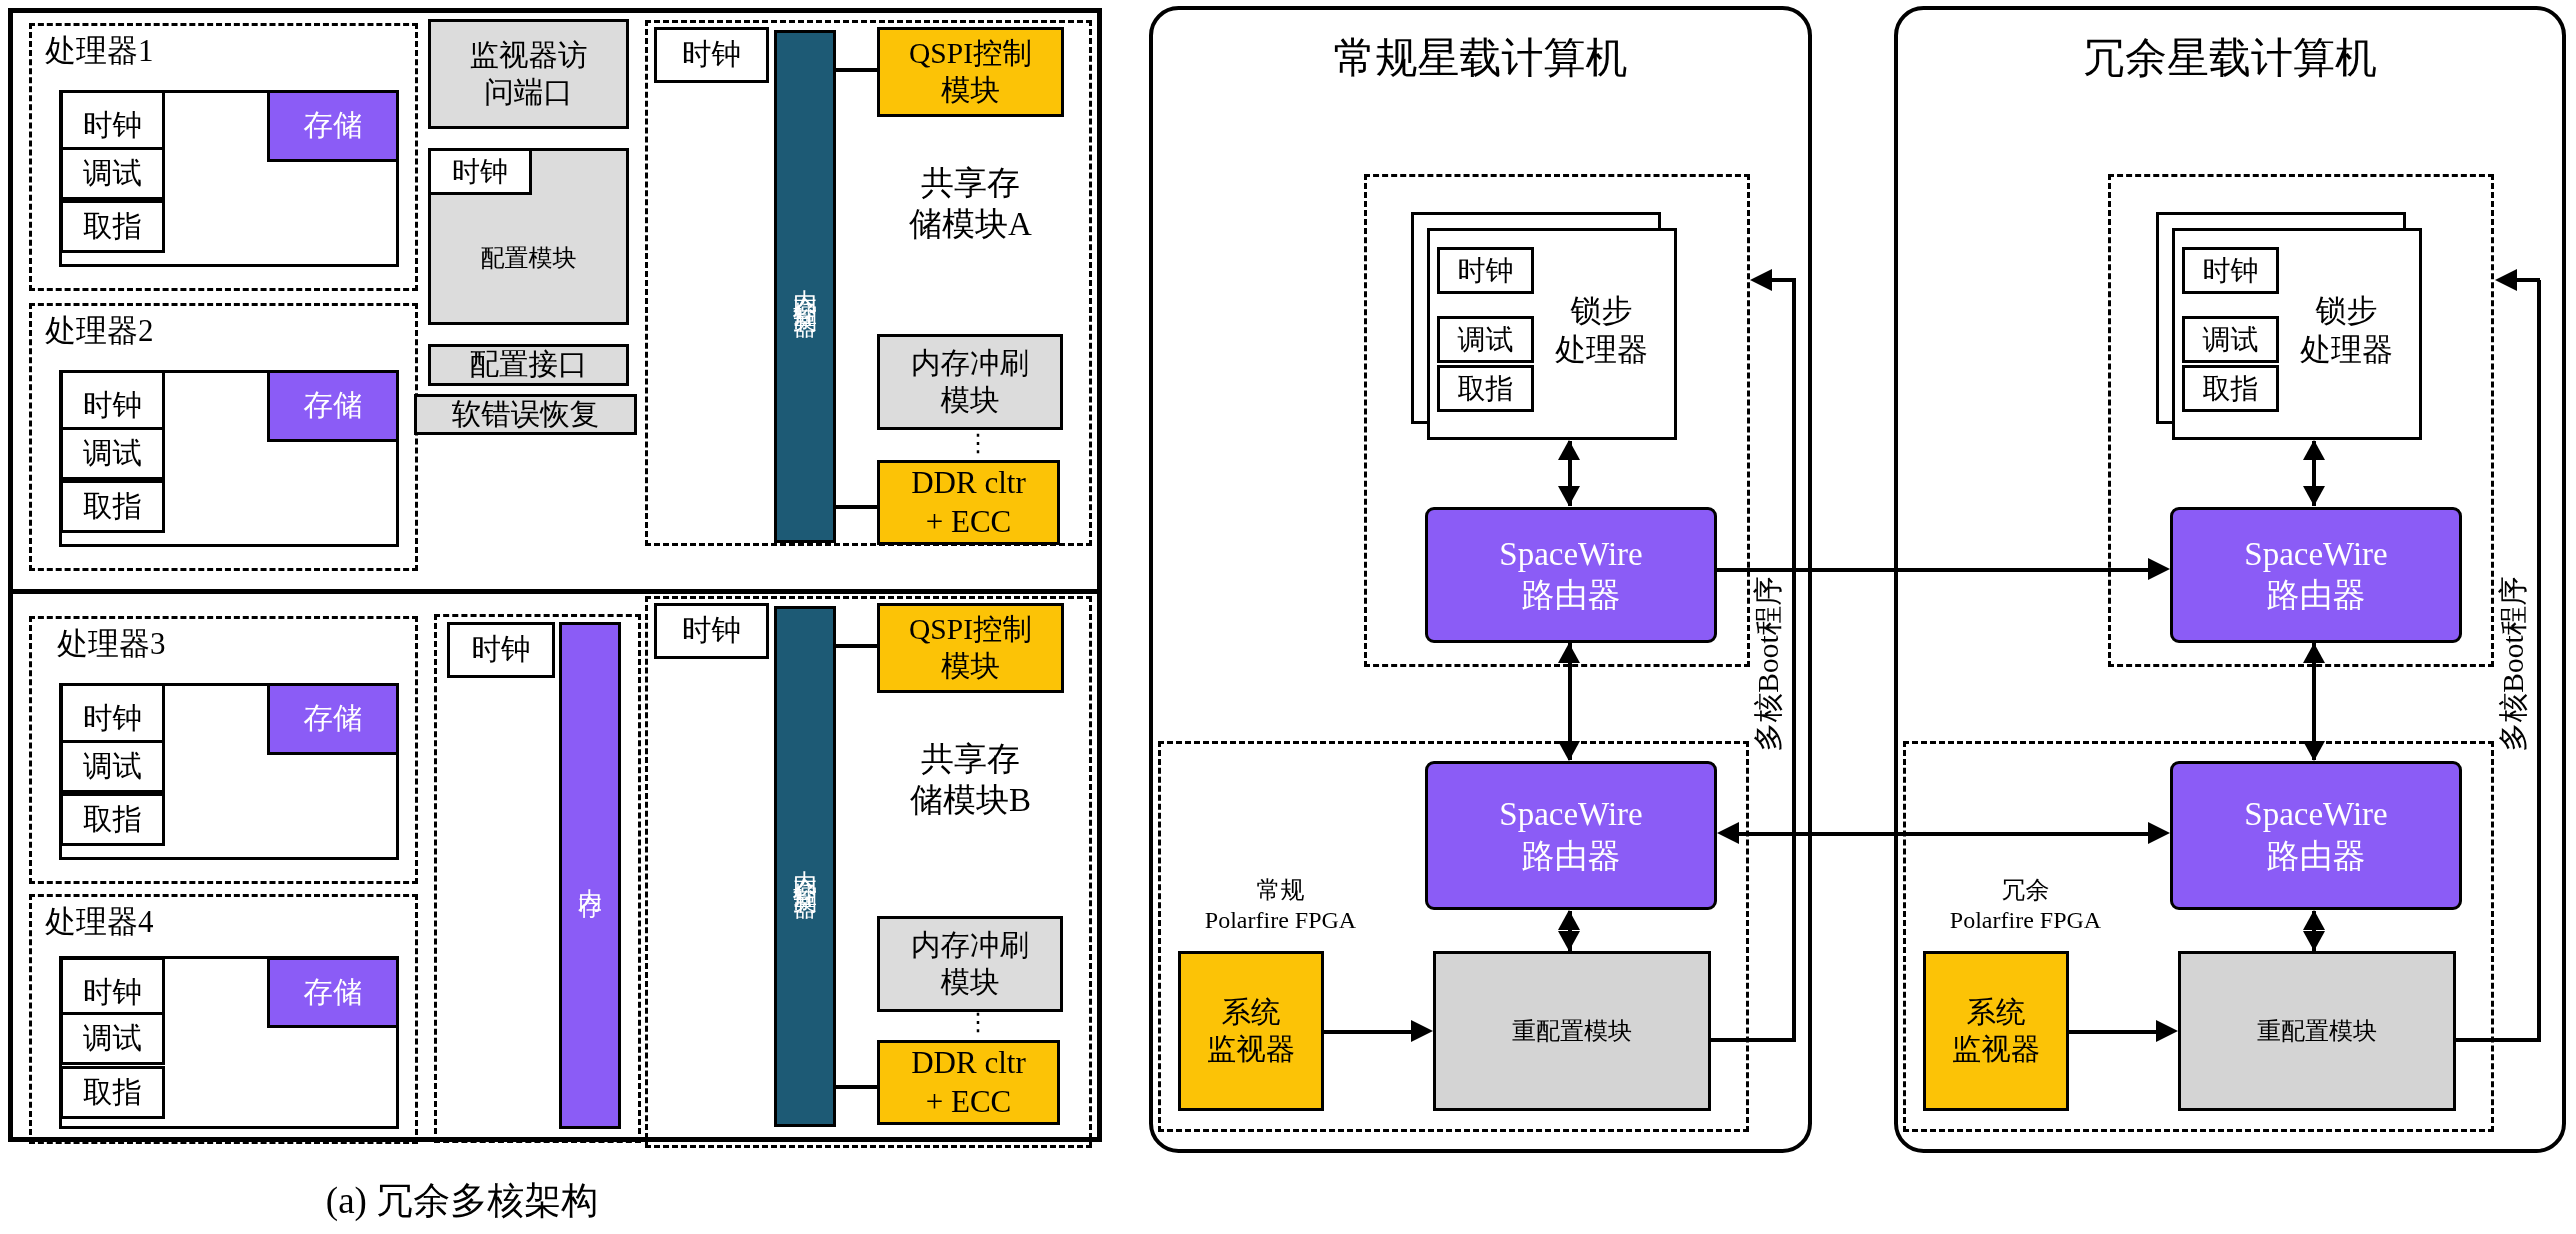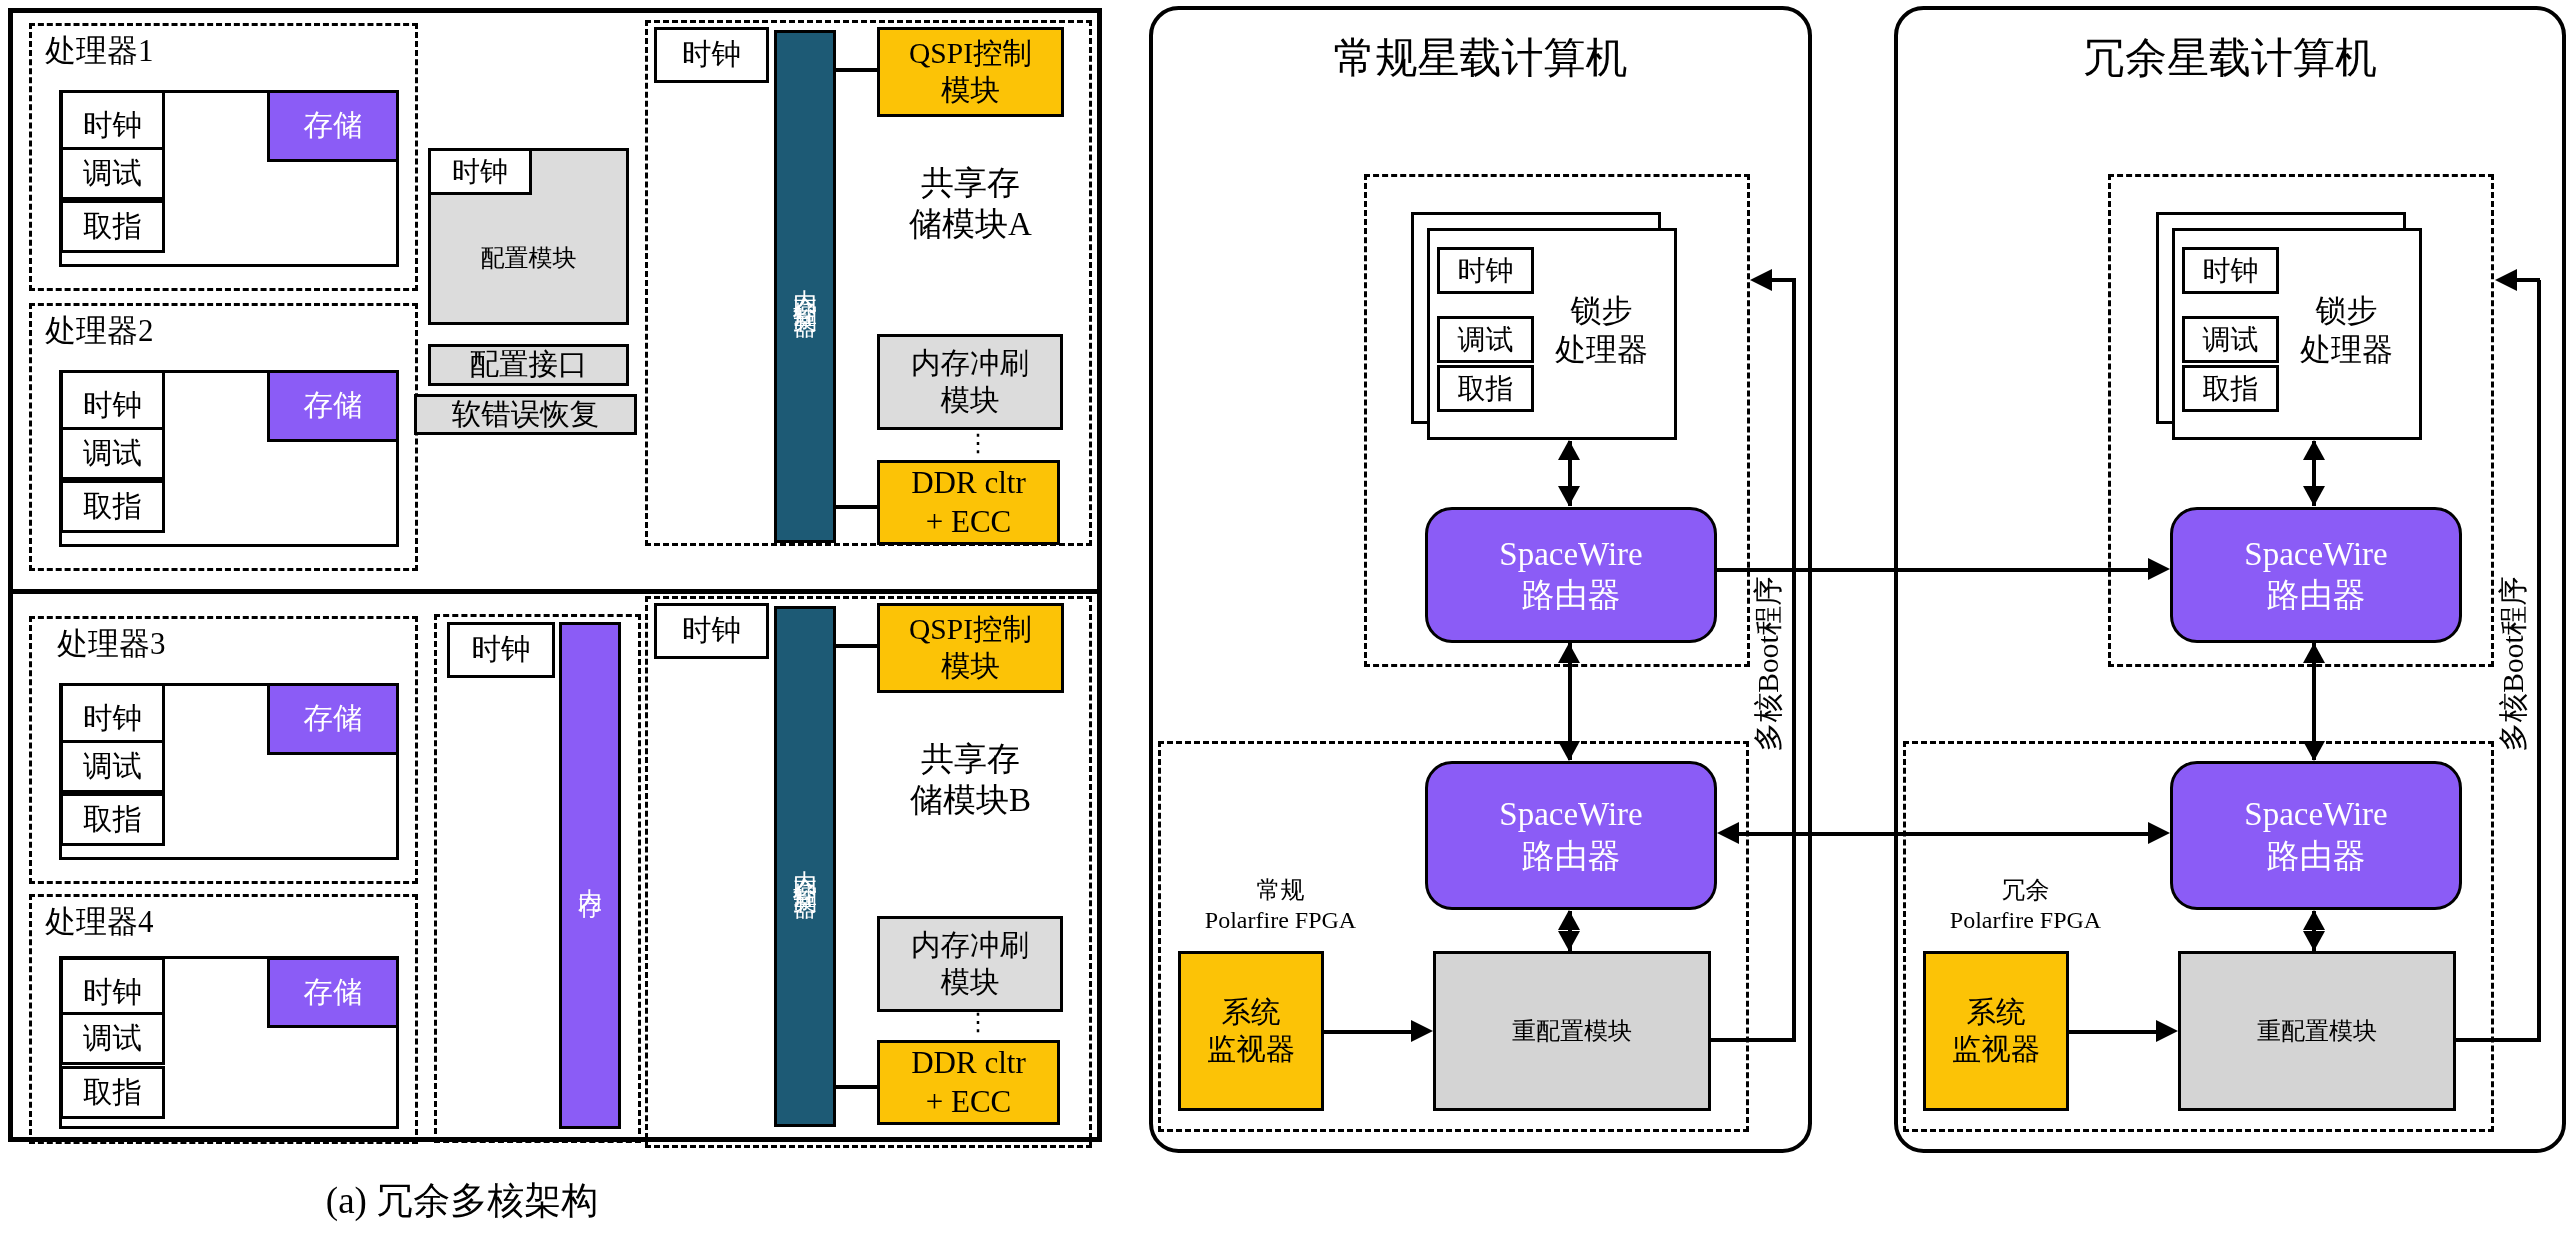--- a/index.html
+++ b/index.html
@@ -8,21 +8,21 @@
   .abs{position:absolute;box-sizing:border-box;}
   .cc{display:flex;align-items:center;justify-content:center;text-align:center;}
   .ml{white-space:pre-line;line-height:1.25;}
   .solid{border:3.8px solid #000;background:#fff;}
   .solid5{border:3.2px solid #000;background:#fff;}
   .dashed{border:3.2px dashed #000;}
   .gray{background:#dcdcdc;}
   .green{background:#8b5cf6;color:#fff;}
   .yellow{background:#fcc306;}
   .teal{background:#1d5a75;color:#fff;}
-  .rounded{border-radius:27px;}
+  .rounded{border-radius:9px;}
   .panelborder{border:4.5px solid #000;border-radius:29.5px;background:#fff;}
   .line{background:#000;}
   .ah-up{width:0;height:0;border-left:11.5px solid transparent;border-right:11.5px solid transparent;border-bottom:20.5px solid #000;}
   .ah-down{width:0;height:0;border-left:11.5px solid transparent;border-right:11.5px solid transparent;border-top:20.5px solid #000;}
   .ah-left{width:0;height:0;border-top:11.5px solid transparent;border-bottom:11.5px solid transparent;border-right:22px solid #000;}
   .ah-right{width:0;height:0;border-top:11.5px solid transparent;border-bottom:11.5px solid transparent;border-left:22px solid #000;}
   .vtext{writing-mode:vertical-rl;text-orientation:upright;letter-spacing:6.4px;}
   .rot{transform:rotate(-90deg);transform-origin:center center;}
   .f44{font-size:28px;} .f46{font-size:29.5px;} .f48{font-size:31px;} .f50{font-size:24px;}
   .f52{font-size:33px;} .f58{font-size:37px;} .f66{font-size:42px;}
@@ -65,20 +65,22 @@
 
   <div class="abs dashed" style="left:29px;top:894px;width:389px;height:250px;">
     <div class="abs f48" style="left:13px;top:3.8px;">处理器4</div>
     <div class="abs solid" style="left:27px;top:59px;width:340px;height:173px;"></div>
     <div class="abs solid cc f46" style="left:28px;top:60px;width:105px;height:71px;">时钟</div>
     <div class="abs solid green cc f46" style="left:235px;top:60px;width:132px;height:71px;">存储</div>
     <div class="abs solid cc f46" style="left:28px;top:115px;width:105px;height:53px;">调试</div>
     <div class="abs solid cc f46" style="left:28px;top:169px;width:105px;height:53px;">取指</div>
   </div>
 
+  <div class="abs gray cc ml f46" style="left:428px;top:19px;width:201px;height:110px;border:3.8px solid #000;">监视器访
+问端口</div>
 
   <div class="abs gray" style="left:428px;top:148px;width:201px;height:177px;border:3.8px solid #000;"></div>
   <div class="abs solid cc f44" style="left:428px;top:148px;width:104px;height:47px;">时钟</div>
   <div class="abs cc f50" style="left:428px;top:239px;width:201px;height:38px;">配置模块</div>
 
   <div class="abs gray cc f46" style="left:428px;top:344px;width:201px;height:42px;border:3.8px solid #000;">配置接口</div>
   <div class="abs gray cc f46" style="left:414px;top:394px;width:223px;height:41px;border:3.8px solid #000;">软错误恢复</div>
 
   <div class="abs dashed" style="left:434px;top:614px;width:207px;height:529px;"></div>
   <div class="abs solid cc f46" style="left:447px;top:622px;width:108px;height:56px;">时钟</div>

